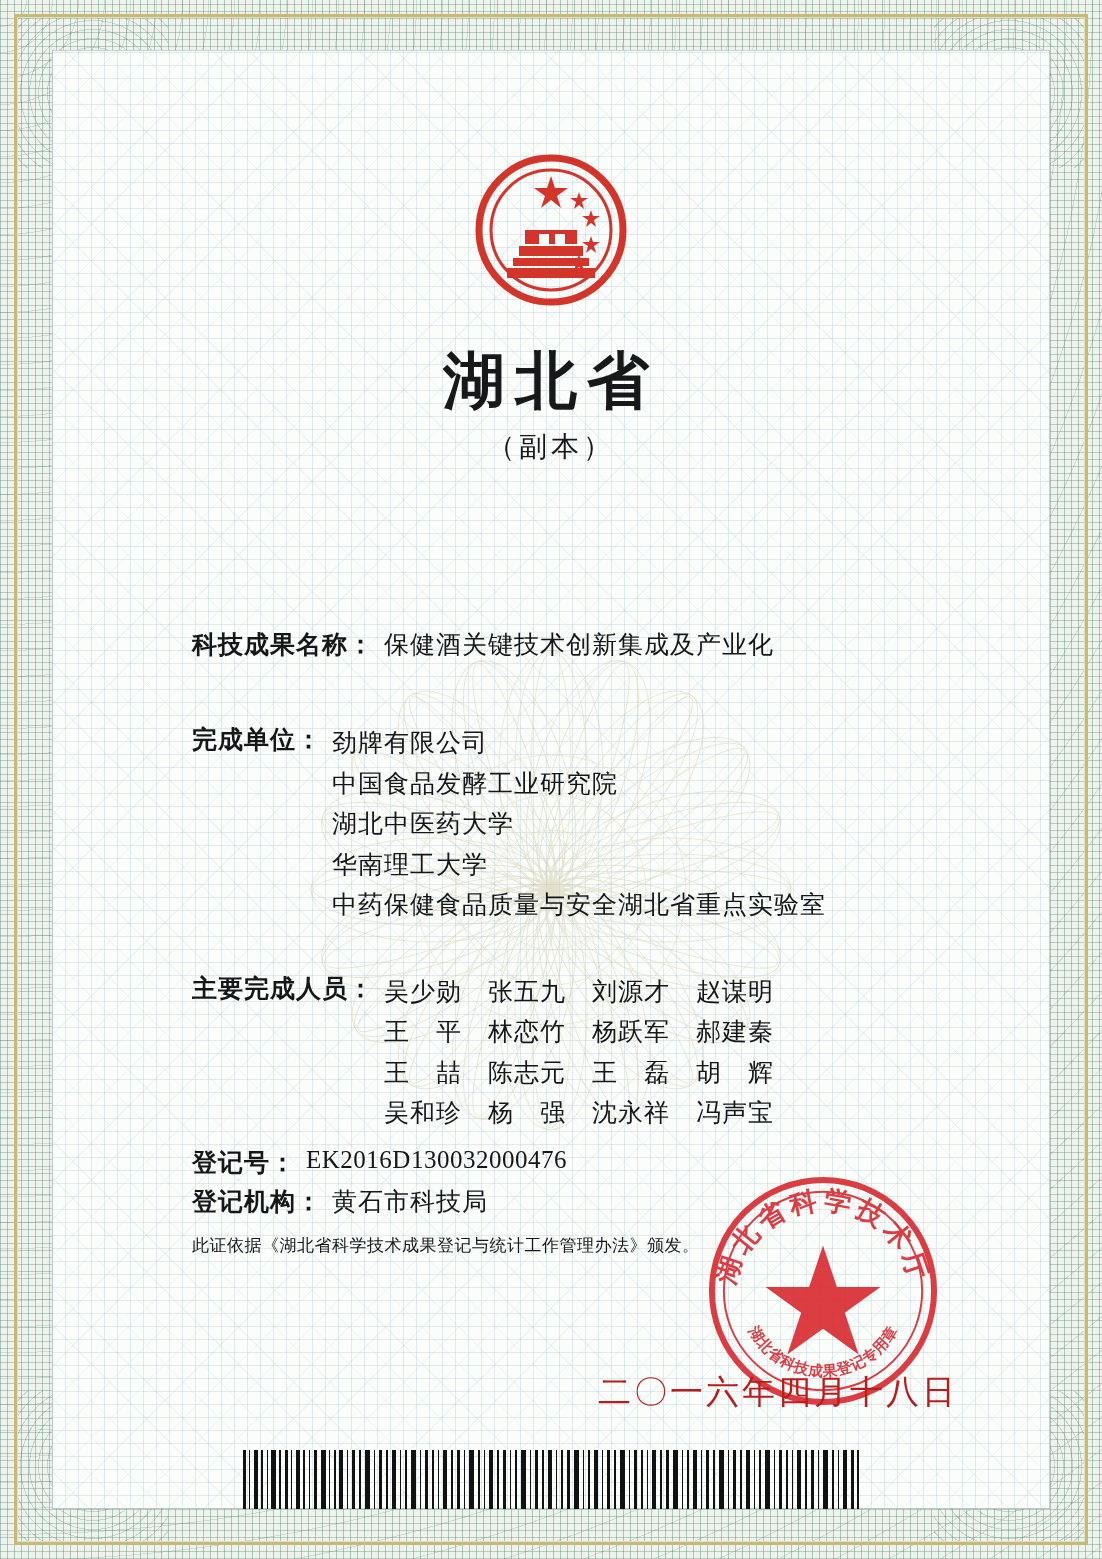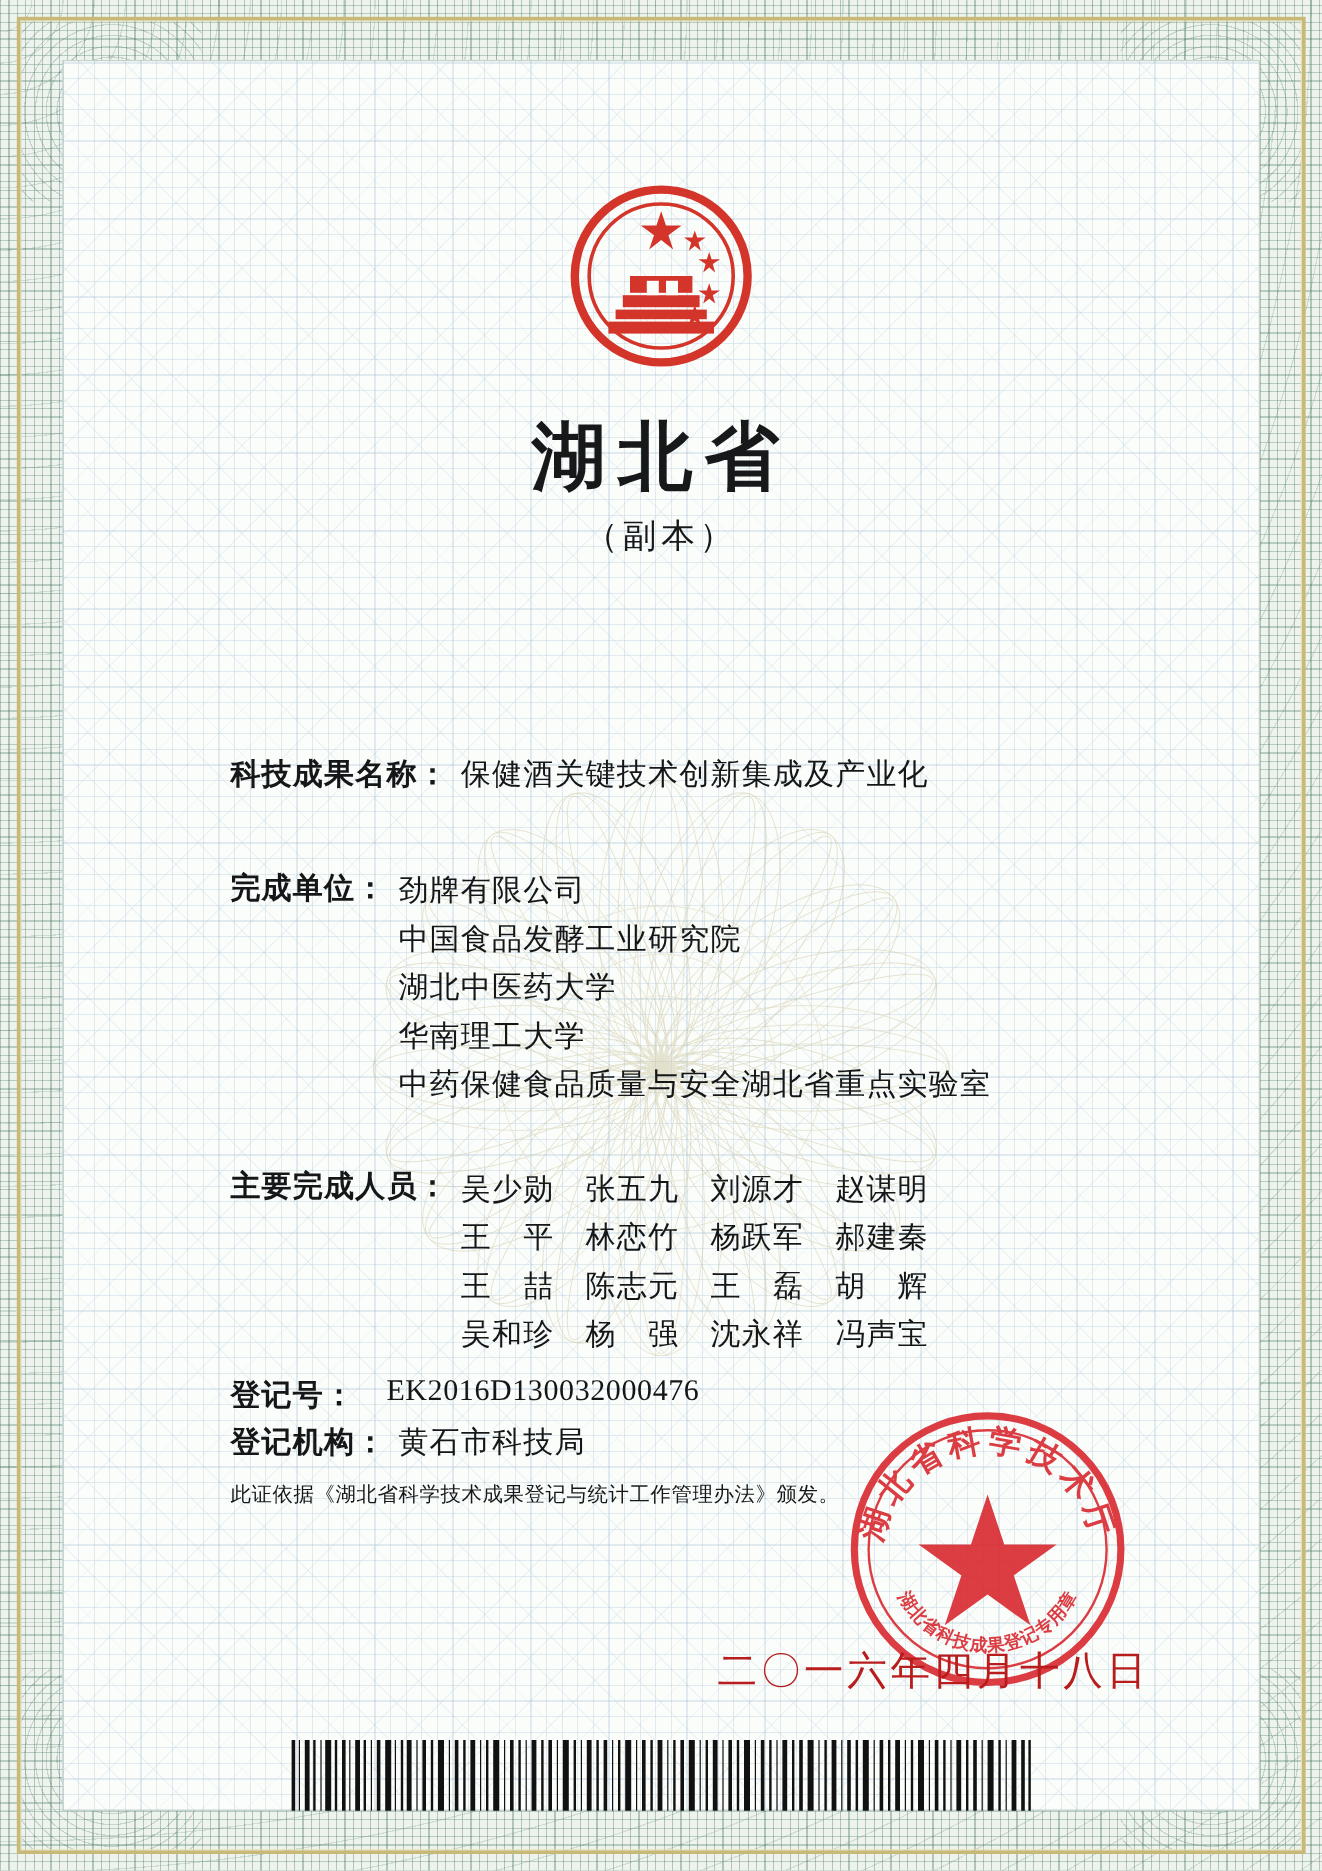--- a/index.html
+++ b/index.html
@@ -148,21 +148,21 @@
   .gap-a { height: 56px; }
   .gap-b { height: 40px; }
   .names-grid {
     padding-left: 10px;
   }
   .names-line {
     line-height: 1.62;
     white-space: pre;
     letter-spacing: 1px;
   }
-  .reg-row { margin-top: 12px; gap: 16px; }
+  .reg-row { margin-top: 12px; }
   .note {
     margin-top: 16px;
     font-size: 17px;
     letter-spacing: 0.5px;
   }
   .serial { font-family: "Liberation Serif", serif; letter-spacing: 0.5px; }
 
   .date {
     position: absolute;
     right: 92px;

